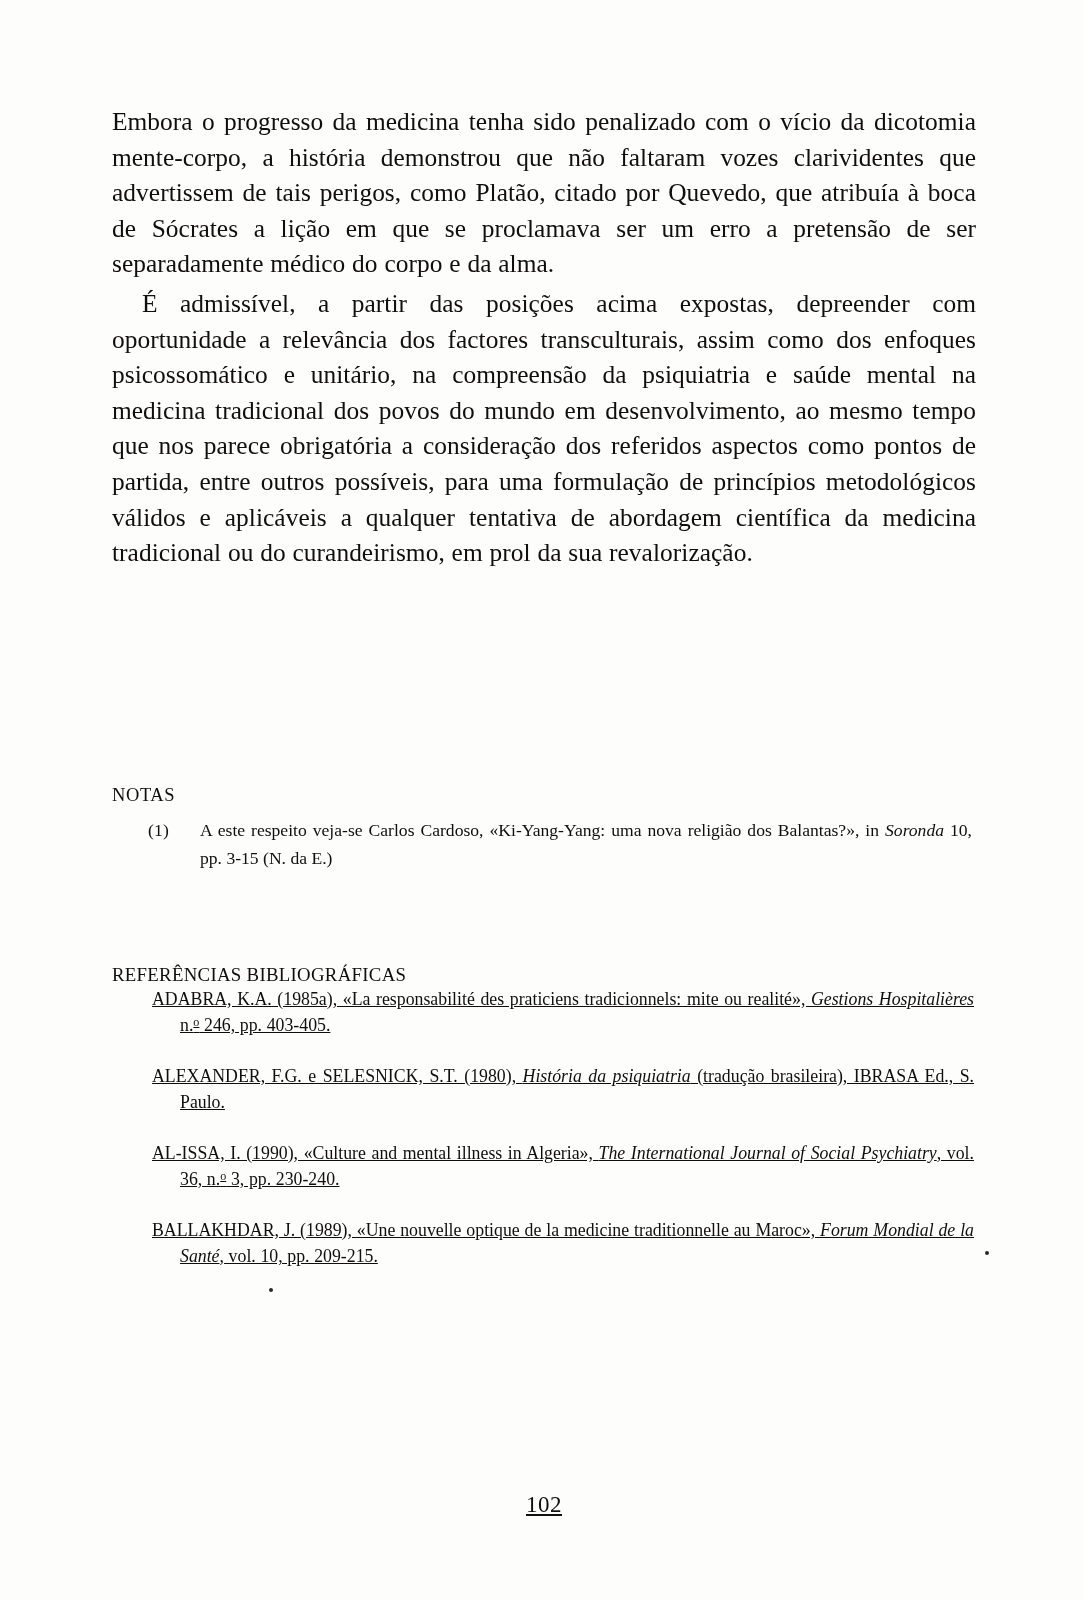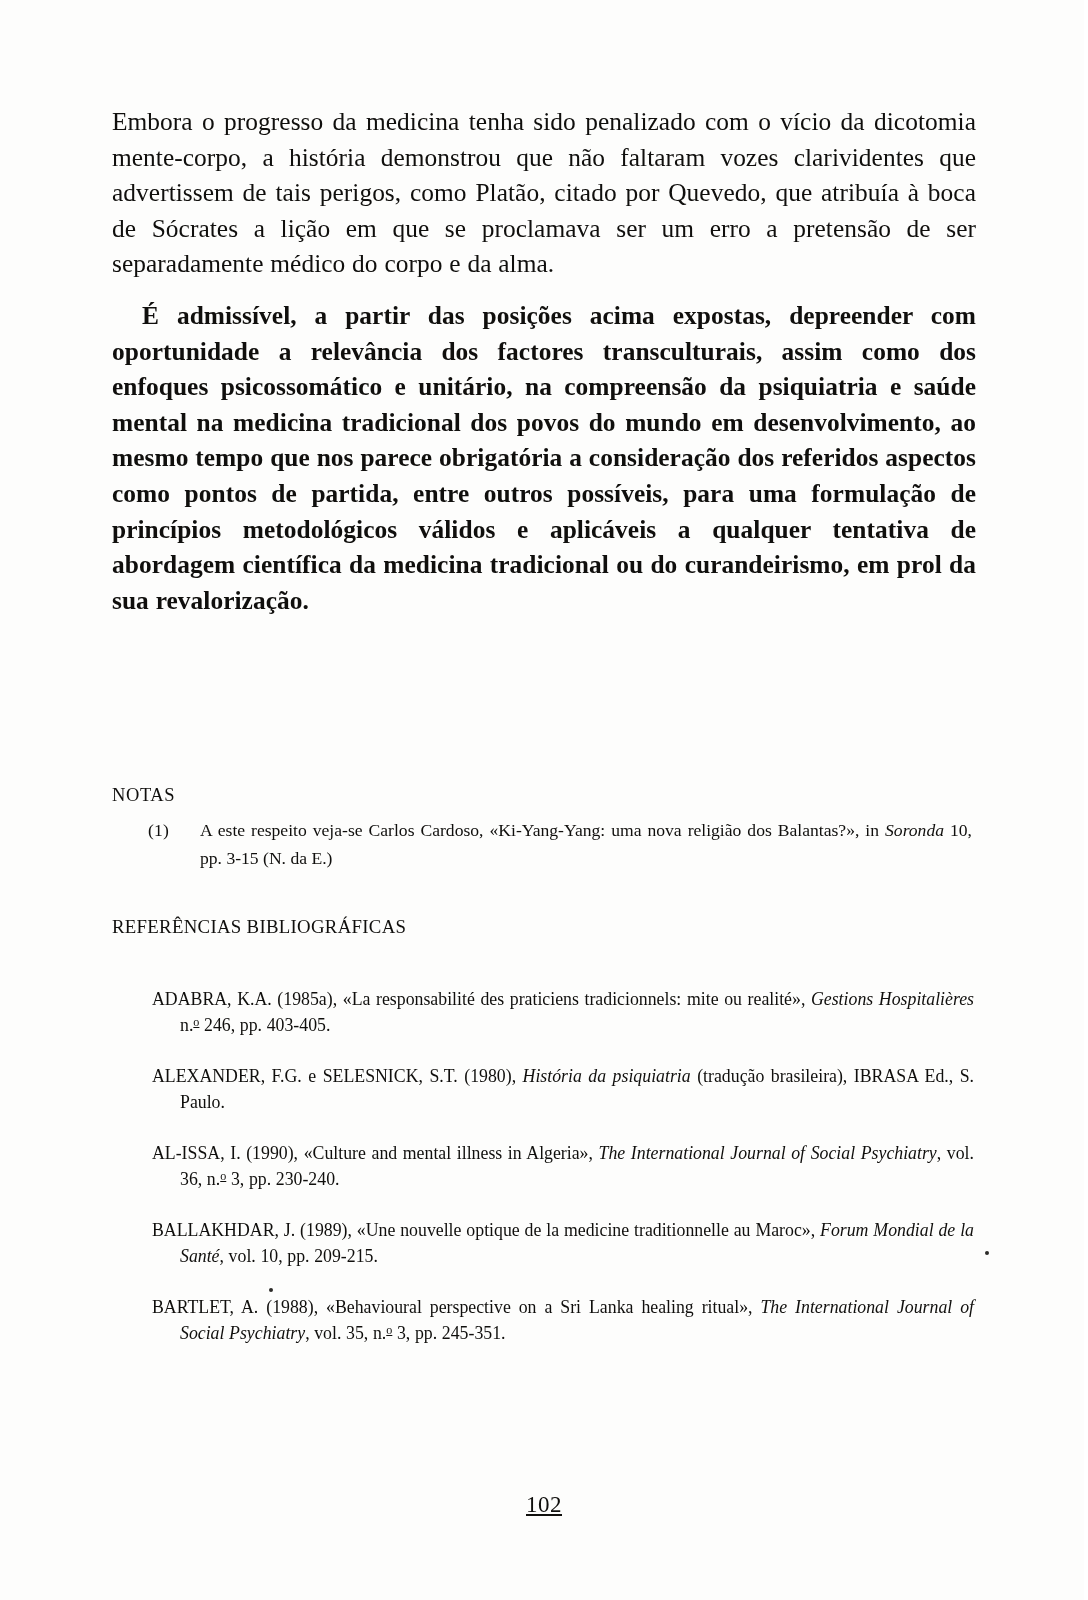--- a/index.html
+++ b/index.html
@@ -32,22 +32,21 @@
     line-height: 35.6px;
     text-align: justify;
     text-justify: inter-word;
     letter-spacing: 0.05px;
     word-spacing: 0.4px;
   }
   .body-para.indent {
     text-indent: 30px;
   }
   .body-para + .body-para {
-    margin-top: 16px;
-    font-weight: bold;
+    margin-top: 4px;
   }
 
   
   .notas-heading {
     position: absolute;
     left: 112px;
     top: 784px;
     font-size: 18.5px;
     letter-spacing: 0.6px;
     line-height: 22px;
@@ -71,40 +70,41 @@
   .note-text {
     flex: 1 1 auto;
     text-align: justify;
     padding-right: 4px;
   }
 
   
   .refs-heading {
     position: absolute;
     left: 112px;
-    top: 916px;
+    top: 964px;
     font-size: 18.8px;
     letter-spacing: 0.3px;
     line-height: 22px;
   }
   .refs-list {
     position: absolute;
     left: 152px;
     top: 968px;
     width: 822px;
   }
   .ref-item {
     font-size: 17.8px;
     line-height: 26.5px;
     text-align: justify;
     text-justify: inter-word;
     padding-left: 28px;
     text-indent: -28px;
     margin-bottom: 24px;
     word-spacing: 0.2px;
+    text-decoration: underline;
   }
   .ref-item:last-child { margin-bottom: 0; }
   .ref-item i, .ref-item em {
     font-style: italic;
   }
 
   
   .speck {
     position: absolute;
     background: #2b2a28;
@@ -152,21 +152,20 @@
     </div>
   </div>
 
   <div class="refs-heading">REFERÊNCIAS BIBLIOGRÁFICAS</div>
 
   <div class="refs-list">
       <p class="ref-item"><span>ADABRA, K.A. (1985a), «La responsabilité des praticiens tradicionnels: mite ou realité», </span><i>Gestions Hospitalières</i><span> n.<sup class="ord">o</sup> 246, pp. 403-405.</span></p>
       <p class="ref-item"><span>ALEXANDER, F.G. e SELESNICK, S.T. (1980), </span><i>História da psiquiatria</i><span> (tradução brasileira), IBRASA Ed., S. Paulo.</span></p>
       <p class="ref-item"><span>AL-ISSA, I. (1990), «Culture and mental illness in Algeria», </span><i>The International Journal of Social Psychiatry</i><span>, vol. 36, n.<sup class="ord">o</sup> 3, pp. 230-240.</span></p>
       <p class="ref-item"><span>BALLAKHDAR, J. (1989), «Une nouvelle optique de la medicine traditionnelle au Maroc», </span><i>Forum Mondial de la Santé</i><span>, vol. 10, pp. 209-215.</span></p>
-      <p class="ref-item"><span>BARTLET, A. (1988), «Behavioural perspective on a Sri Lanka healing ritual», </span><i>The International Journal of Social Psychiatry</i><span>, vol. 35, n.<sup class="ord">o</sup> 3, pp. 245-351.</span></p>
     </div>
 
   <span class="speck s1"></span>
   <span class="speck s2"></span>
 
   <div class="folio">102</div>
 
 </div>
 
 </body></html>

